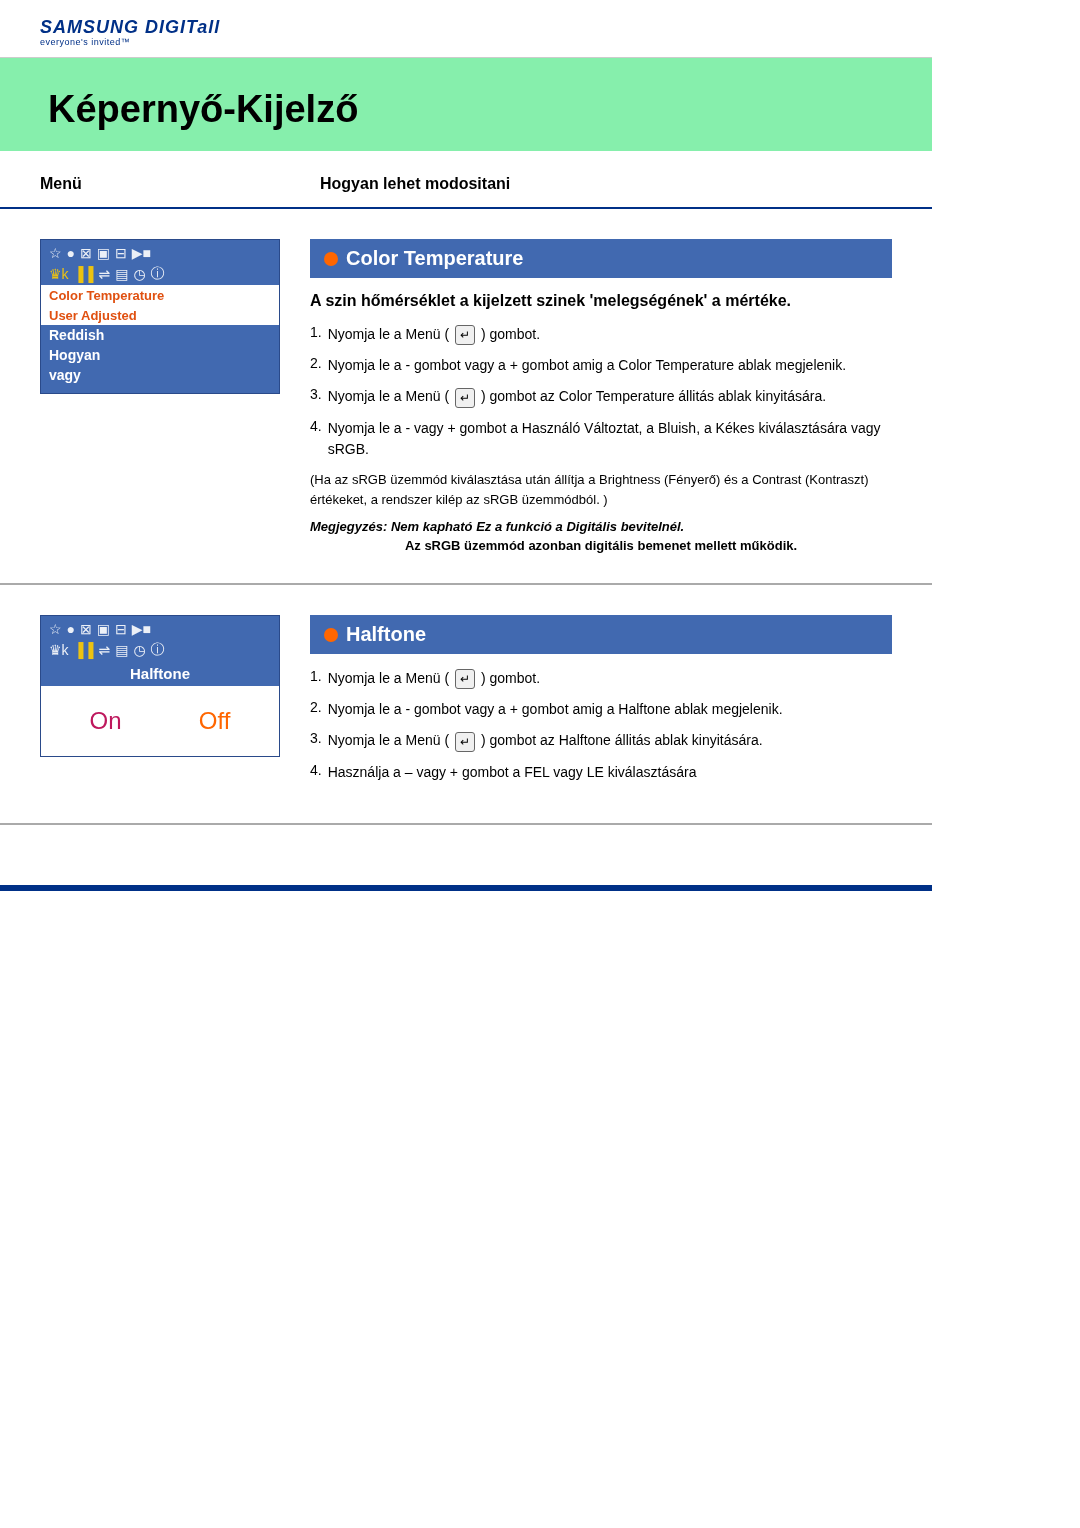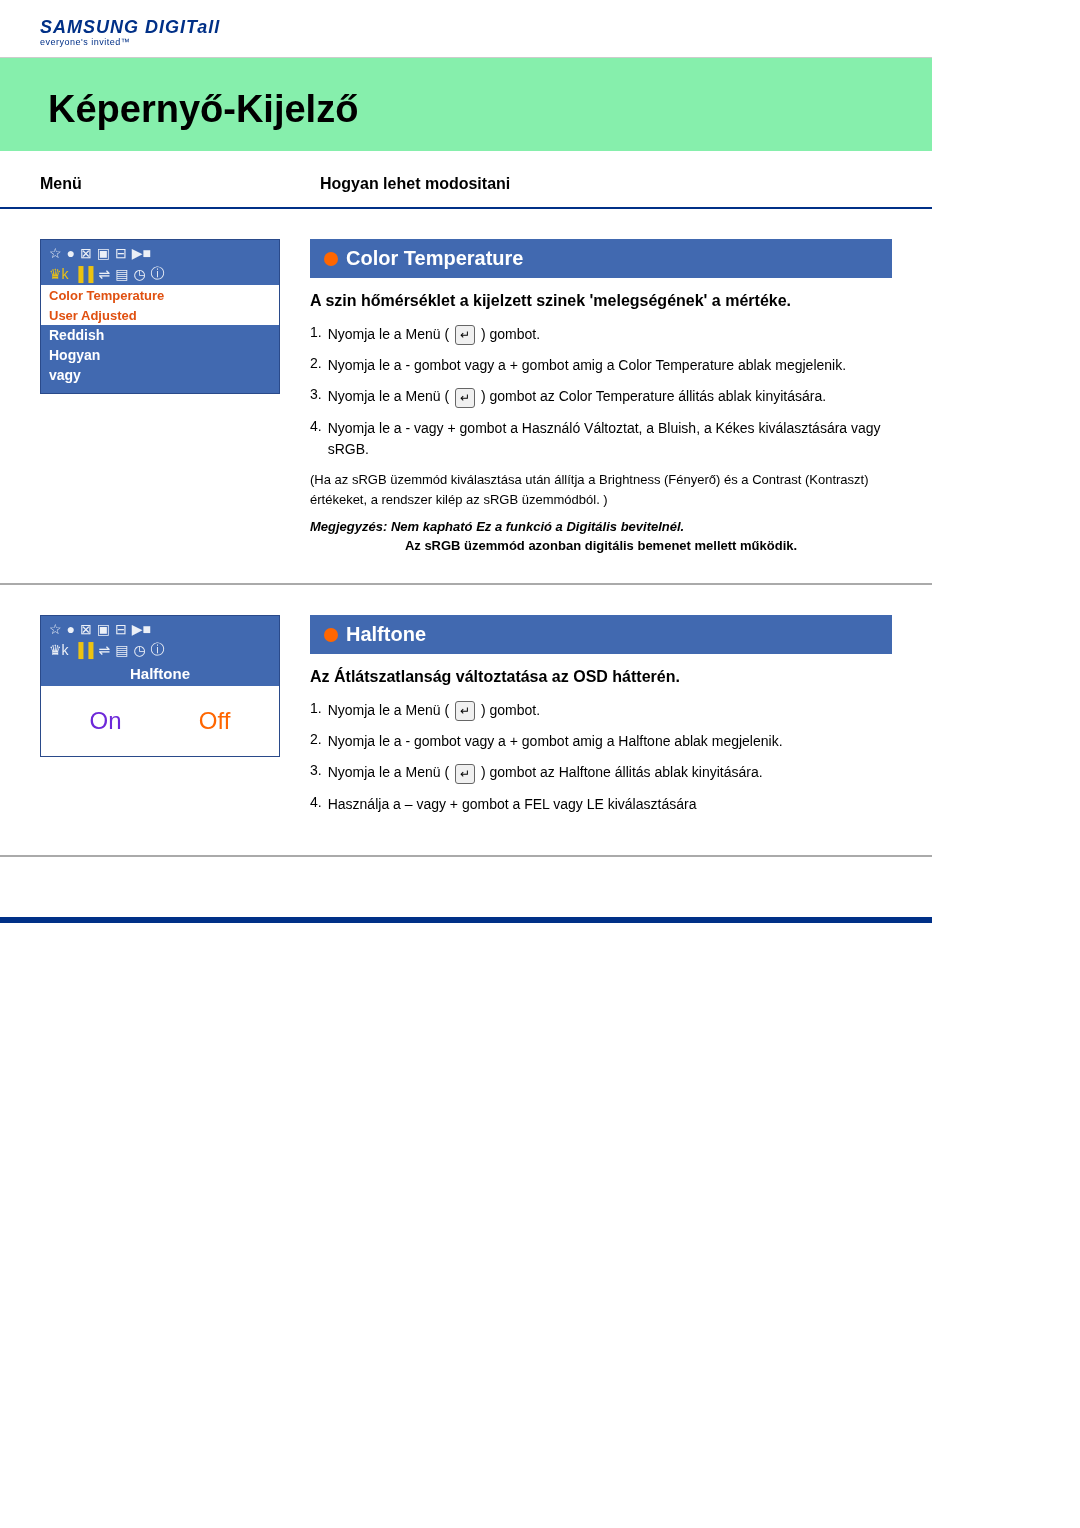--- a/index.html
+++ b/index.html
@@ -203,21 +203,21 @@
     .halftone-options-row {
       background: #fff;
       display: flex;
       justify-content: space-around;
       align-items: center;
       padding: 20px 10px;
       min-height: 70px;
     }
     .halftone-option {
       font-size: 24px;
-      color: #6d28d9;
+      color: #be185d;
     }
     .halftone-option.orange {
       color: #ff6600;
     }
     
     .enter-sym {
       display: inline-block;
       border: 1px solid #666;
       border-radius: 3px;
       padding: 0px 4px;
@@ -357,21 +357,20 @@
           <span class="halftone-option">On</span>
           <span class="halftone-option orange">Off</span>
         </div>
       </div>
 
       <div class="content-panel">
         <div class="section-title-bar">
           <div class="section-title-dot"></div>
           <div class="section-title-text">Halftone</div>
         </div>
-        <div class="section-subtitle">Az Átlátszatlanság változtatása az OSD hátterén.</div>
         <ol class="section-steps" style="padding-left:0;">
           <li>
             <span class="step-num">1.</span>
             <span class="step-text">Nyomja le a Menü ( <span class="enter-sym">↵</span> ) gombot.</span>
           </li>
           <li>
             <span class="step-num">2.</span>
             <span class="step-text">Nyomja le a - gombot vagy a + gombot amig a Halftone ablak megjelenik.</span>
           </li>
           <li>

